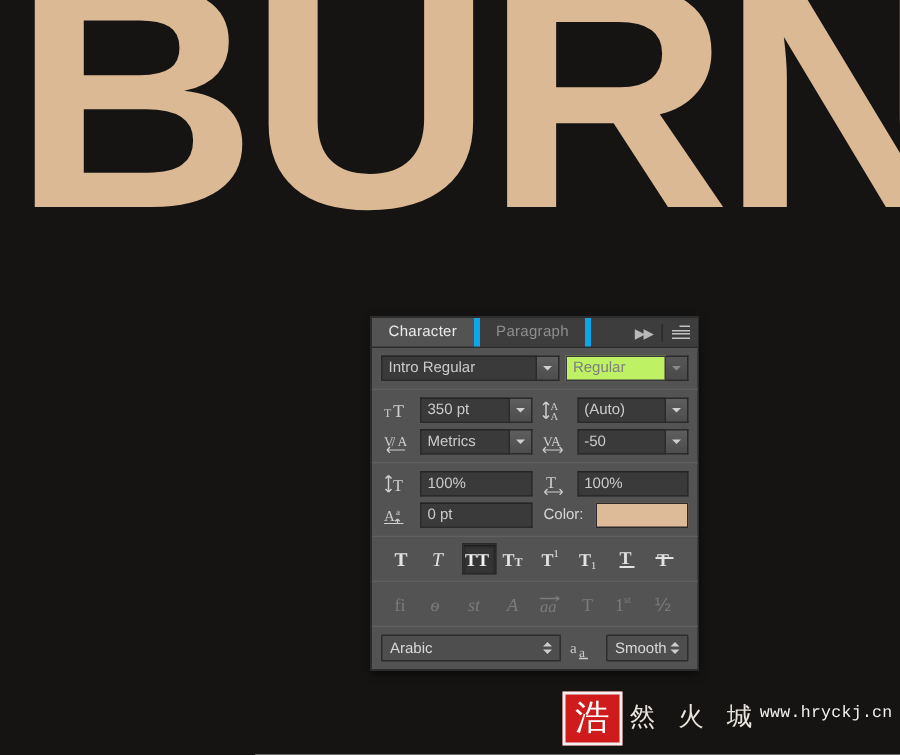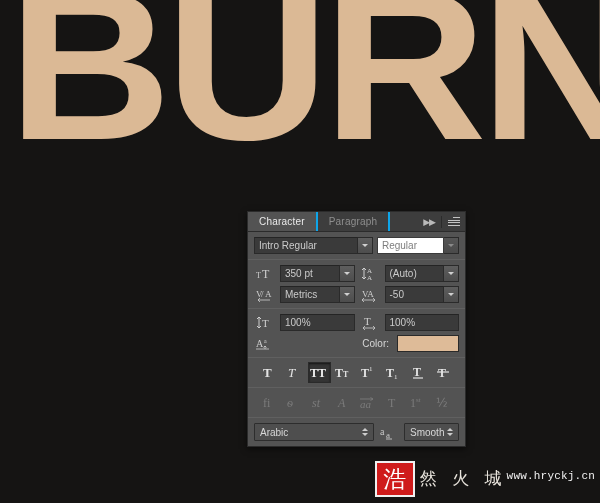--- a/index.html
+++ b/index.html
@@ -56,21 +56,21 @@
     background: #3d3d3d;
     border-bottom: 1px solid #2b2b2b;
     display: flex;
     align-items: stretch;
   }
   .tab {
     padding: 0 11px;
     display: flex; align-items: center;
     font-size: 10px;
     letter-spacing: .2px;
-    border-right: 2px solid #0ea5e9;
+    border-right: 4px solid #0ea5e9;
   }
   .tab.active { background: #535353; color: #eaeaea; }
   .tab.inactive { background: #3d3d3d; color: #8f8f8f; text-align: right; }
   .tabstrip-spacer { flex: 1; background: #3d3d3d; }
   .tab-icons {
     display: flex; align-items: center;
     gap: 6px;
     padding: 0 5px 0 3px;
     background: #3d3d3d;
   }
@@ -103,21 +103,21 @@
     border: 1px solid #2a2a2a;
     border-top-color: #242424;
     height: 17px;
     display: flex; align-items: center;
     padding: 0 4px;
     color: #cbcbcb;
     font-size: 10px;
     overflow: hidden;
     white-space: nowrap;
   }
-  .field.dim { color: #7e7e7e; background: #ffffff; border-color: #3b3b3b; }
+  .field.dim { color: #7e7e7e; background: #bef264; border-color: #3b3b3b; }
 
   .combo { display: flex; align-items: stretch; flex: 1; min-width: 0; }
   .combo .field { flex: 1; min-width: 0; }
   .arrow-btn {
     width: 15px; height: 17px;
     flex: 0 0 15px;
     background: linear-gradient(#5e5e5e,#4d4d4d);
     border: 1px solid #2a2a2a;
     border-left: none;
     display: flex; align-items: center; justify-content: center;
@@ -362,20 +362,21 @@
       </div>
       <div class="row">
         <div class="half">
           <span class="ico">
             <svg width="18" height="15" viewBox="0 0 18 15">
                 <text x="0" y="11" font-family="Liberation Serif, serif" font-size="10" fill="#cfcfcf">A</text>
                 <text x="8" y="7" font-family="Liberation Serif, serif" font-size="6" fill="#cfcfcf">a</text>
                 <path d="M0 13 h13 M9 13 v-3 M9 10 l-1.5 1.5 M9 10 l1.5 1.5" stroke="#cfcfcf" stroke-width=".8" fill="none"></path>
               </svg>
           </span>
+          <div class="field" style="flex:1">0 pt</div>
         </div>
         <div class="half" style="justify-content:flex-end">
           <span class="label-color">Color:</span>
           <span class="swatch" style="background: rgb(222, 187, 152);"></span>
         </div>
       </div>
     </div>
 
     <div class="divider"></div>
 

